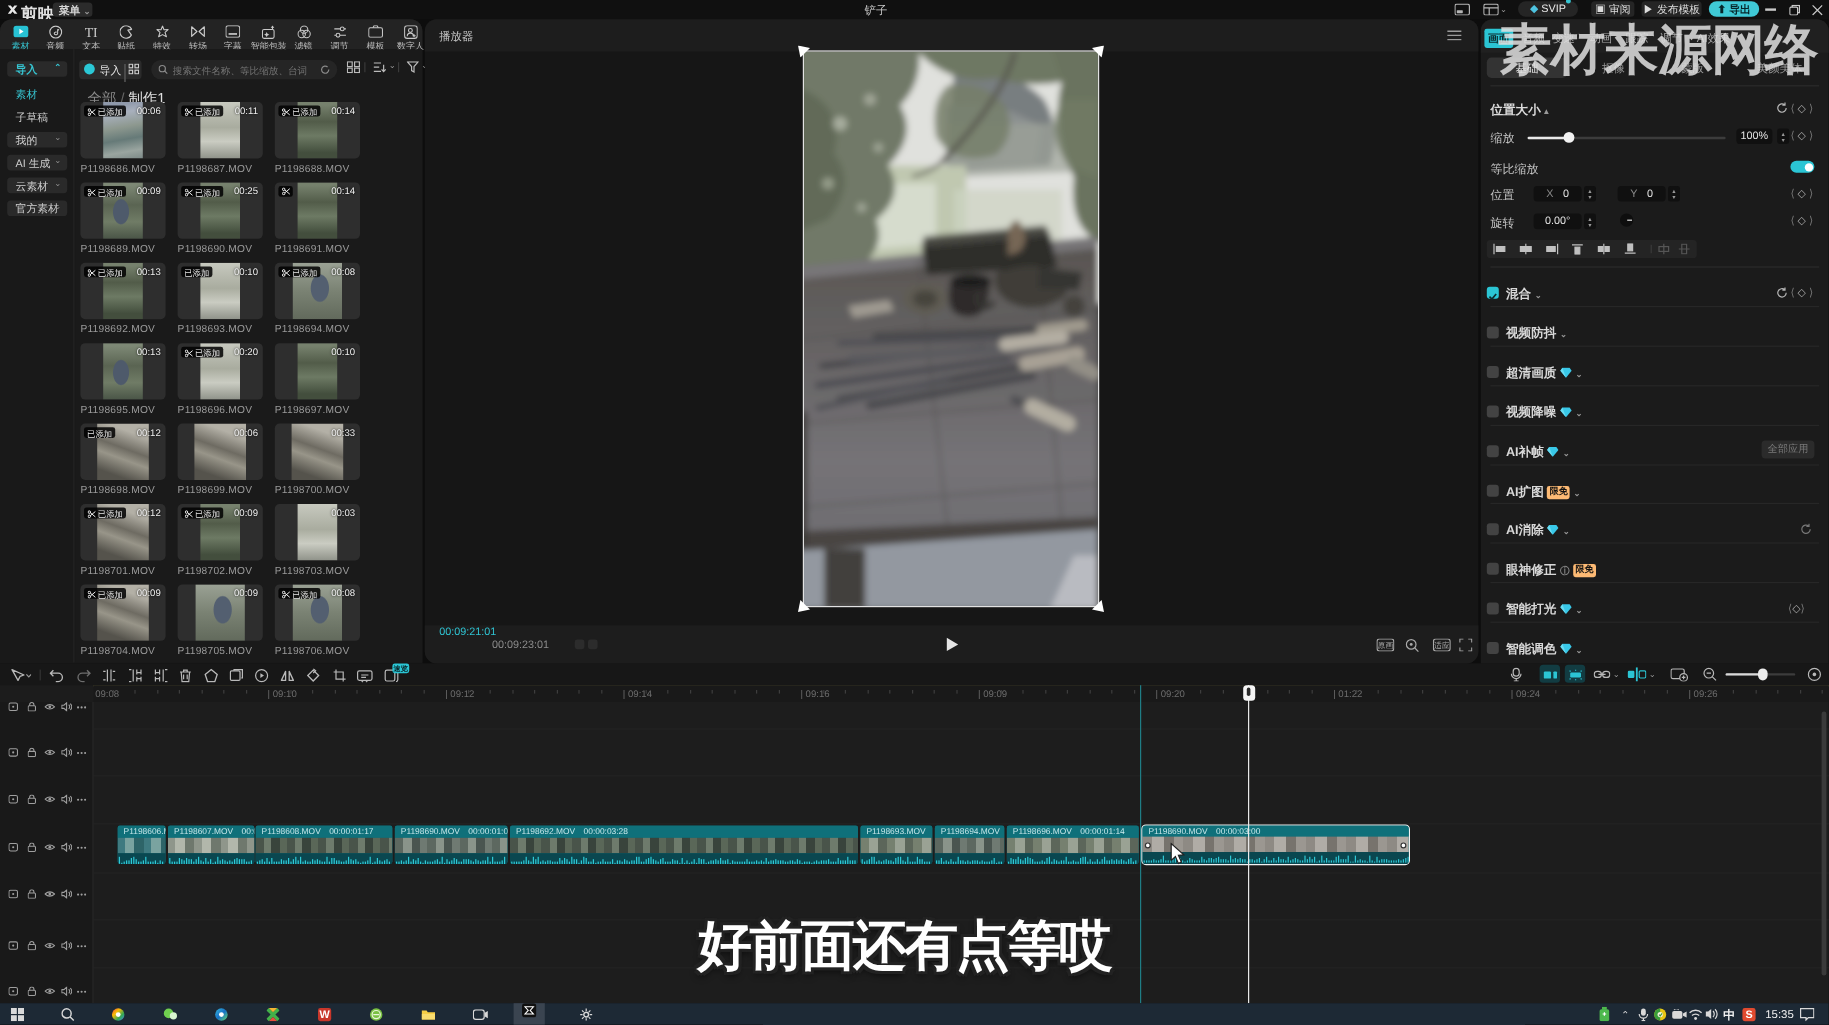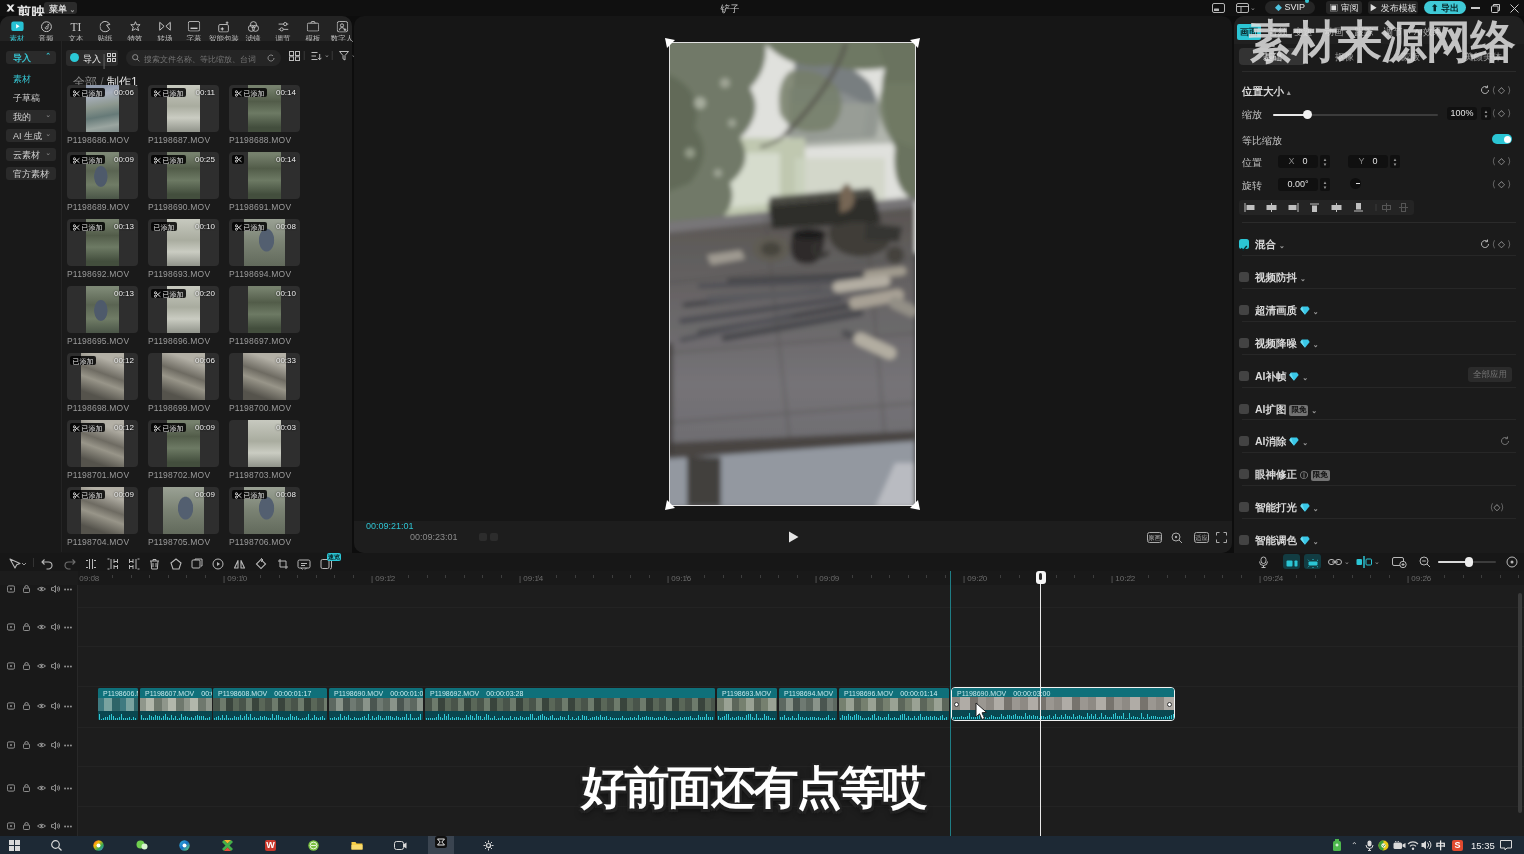--- a/index.html
+++ b/index.html
@@ -20,21 +20,21 @@
 .stab { top:35px; font-size:9.5px; color:#999; }
 .rlab { font-size:10px; color:#c4c4c4; }
 .vbox { height:13px; background:#101010; border-radius:3px; color:#e2e2e2; font-size:9px; text-align:center; padding-top:1px; }
 .stepper { width:10px; height:13px; background:#101010; border-radius:2px; display:flex; flex-direction:column; align-items:center; justify-content:center; }
 .stepper span { font-size:4.5px; color:#999; line-height:5px; }
 .kf { font-size:9px; color:#777; }
 .kf span { color:#aaa; }
 .sect-lab { font-size:10.5px; font-weight:bold; color:#d8d8d8; }
 .chk { position:absolute; left:5px; width:10px; height:10px; border-radius:2.5px; background:#434343; }
 .gem { display:inline-block; vertical-align:-1px; }
-.badge-lm { display:inline-block; background:#737373; color:#111; font-size:7.5px; border-radius:2px; padding:0.5px 2px; font-weight:bold; vertical-align:1px; }
+.badge-lm { display:inline-block; background:#fdba74; color:#111; font-size:7.5px; border-radius:2px; padding:0.5px 2px; font-weight:bold; vertical-align:1px; }
 .caret { font-size:7px; color:#999; }
 
 
 #tltoolbar { position:absolute; left:0; top:0; width:1524px; height:18px; background:#171717; }
 #tlruler { position:absolute; left:78px; top:18px; width:1446px; height:14px; background:#191919; overflow:hidden; }
 .rlbl { position:absolute; top:3px; font-size:8px; color:#6d6d6d; }
 #trackhead { position:absolute; left:0; top:32px; width:78px; height:251px; background:#191919; border-right:1px solid #282828; }
 .lanesep { position:absolute; left:0; width:1524px; height:1px; background:#232323; }
 .clip { position:absolute; top:135px; height:32px; background:#0e6b75; overflow:hidden; border-radius:2px; }
 .clip .hd { position:absolute; left:0; top:0; right:0; height:10px; background:#0f707a; color:#c6e7ea; font-size:7px; white-space:nowrap; padding:1.5px 0 0 5px; }
@@ -451,20 +451,26 @@
                 <circle cx="1.6" cy="6" r="1.2" fill="none" stroke="#fff" stroke-width="0.9"></circle>
                 <path d="M2.6 2.6 L7.4 6.6 M2.6 5.4 L7.4 1.4" stroke="#fff" stroke-width="0.9"></path>
               </svg> 已添加</div>
             <div class="dur">00:08</div>
           </div>
           <div class="fn">P1198706.MOV</div>
         </div>
 </div>
 </div>
 <div id="playerpanel">
+  <div class="abs" style="left:0;top:0;width:878px;height:27px;background:#1d1d1d;border-radius:10px 10px 0 0">
+    <span class="abs" style="left:12px;top:8px;font-size:9.5px;color:#c5c5c5">播放器</span>
+    <svg class="abs" style="right:14px;top:9px" width="12" height="9" viewBox="0 0 12 9">
+          <path d="M0 1 h12 M0 4.5 h12 M0 8 h12" stroke="#9a9a9a" stroke-width="1.2"></path>
+        </svg>
+  </div>
 
   <div class="abs" style="left:316px;top:27px;width:245px;height:462px;outline:1.2px solid #e2e2e2;background:#333">
     <svg width="245" height="462" viewBox="0 0 245 462" preserveAspectRatio="none">
       <defs>
         <filter id="blurv" x="-10%" y="-10%" width="120%" height="120%">
               <feGaussianBlur stdDeviation="2.5"></feGaussianBlur>
             </filter>
         <linearGradient id="tableg" x1="0" y1="0" x2="0" y2="1">
           <stop offset="0" stop-color="#4e4a46"></stop>
               <stop offset="0.3" stop-color="#5e5b5c"></stop>
@@ -887,21 +893,21 @@
 <span class="abs" style="left:848.0px;top:4px;width:1px;height:3px;background:#3d3d3d"></span>
 <span class="abs" style="left:866.5px;top:4px;width:1px;height:3px;background:#3d3d3d"></span>
 <span class="rlbl" style="left:885px">| 09:20</span>
 <span class="abs" style="left:903.5px;top:4px;width:1px;height:3px;background:#3d3d3d"></span>
 <span class="abs" style="left:922.0px;top:4px;width:1px;height:3px;background:#3d3d3d"></span>
 <span class="abs" style="left:940.5px;top:4px;width:1px;height:3px;background:#3d3d3d"></span>
 <span class="abs" style="left:959.0px;top:4px;width:1px;height:3px;background:#3d3d3d"></span>
 <span class="abs" style="left:977.5px;top:4px;width:1px;height:3px;background:#3d3d3d"></span>
 <span class="abs" style="left:996.0px;top:4px;width:1px;height:3px;background:#3d3d3d"></span>
 <span class="abs" style="left:1014.5px;top:4px;width:1px;height:3px;background:#3d3d3d"></span>
-<span class="rlbl" style="left:1033px">| 10:22</span>
+<span class="rlbl" style="left:1033px">| 01:22</span>
 <span class="abs" style="left:1051.5px;top:4px;width:1px;height:3px;background:#3d3d3d"></span>
 <span class="abs" style="left:1070.0px;top:4px;width:1px;height:3px;background:#3d3d3d"></span>
 <span class="abs" style="left:1088.5px;top:4px;width:1px;height:3px;background:#3d3d3d"></span>
 <span class="abs" style="left:1107.0px;top:4px;width:1px;height:3px;background:#3d3d3d"></span>
 <span class="abs" style="left:1125.5px;top:4px;width:1px;height:3px;background:#3d3d3d"></span>
 <span class="abs" style="left:1144.0px;top:4px;width:1px;height:3px;background:#3d3d3d"></span>
 <span class="abs" style="left:1162.5px;top:4px;width:1px;height:3px;background:#3d3d3d"></span>
 <span class="rlbl" style="left:1181px">| 09:24</span>
 <span class="abs" style="left:1199.5px;top:4px;width:1px;height:3px;background:#3d3d3d"></span>
 <span class="abs" style="left:1218.0px;top:4px;width:1px;height:3px;background:#3d3d3d"></span>

